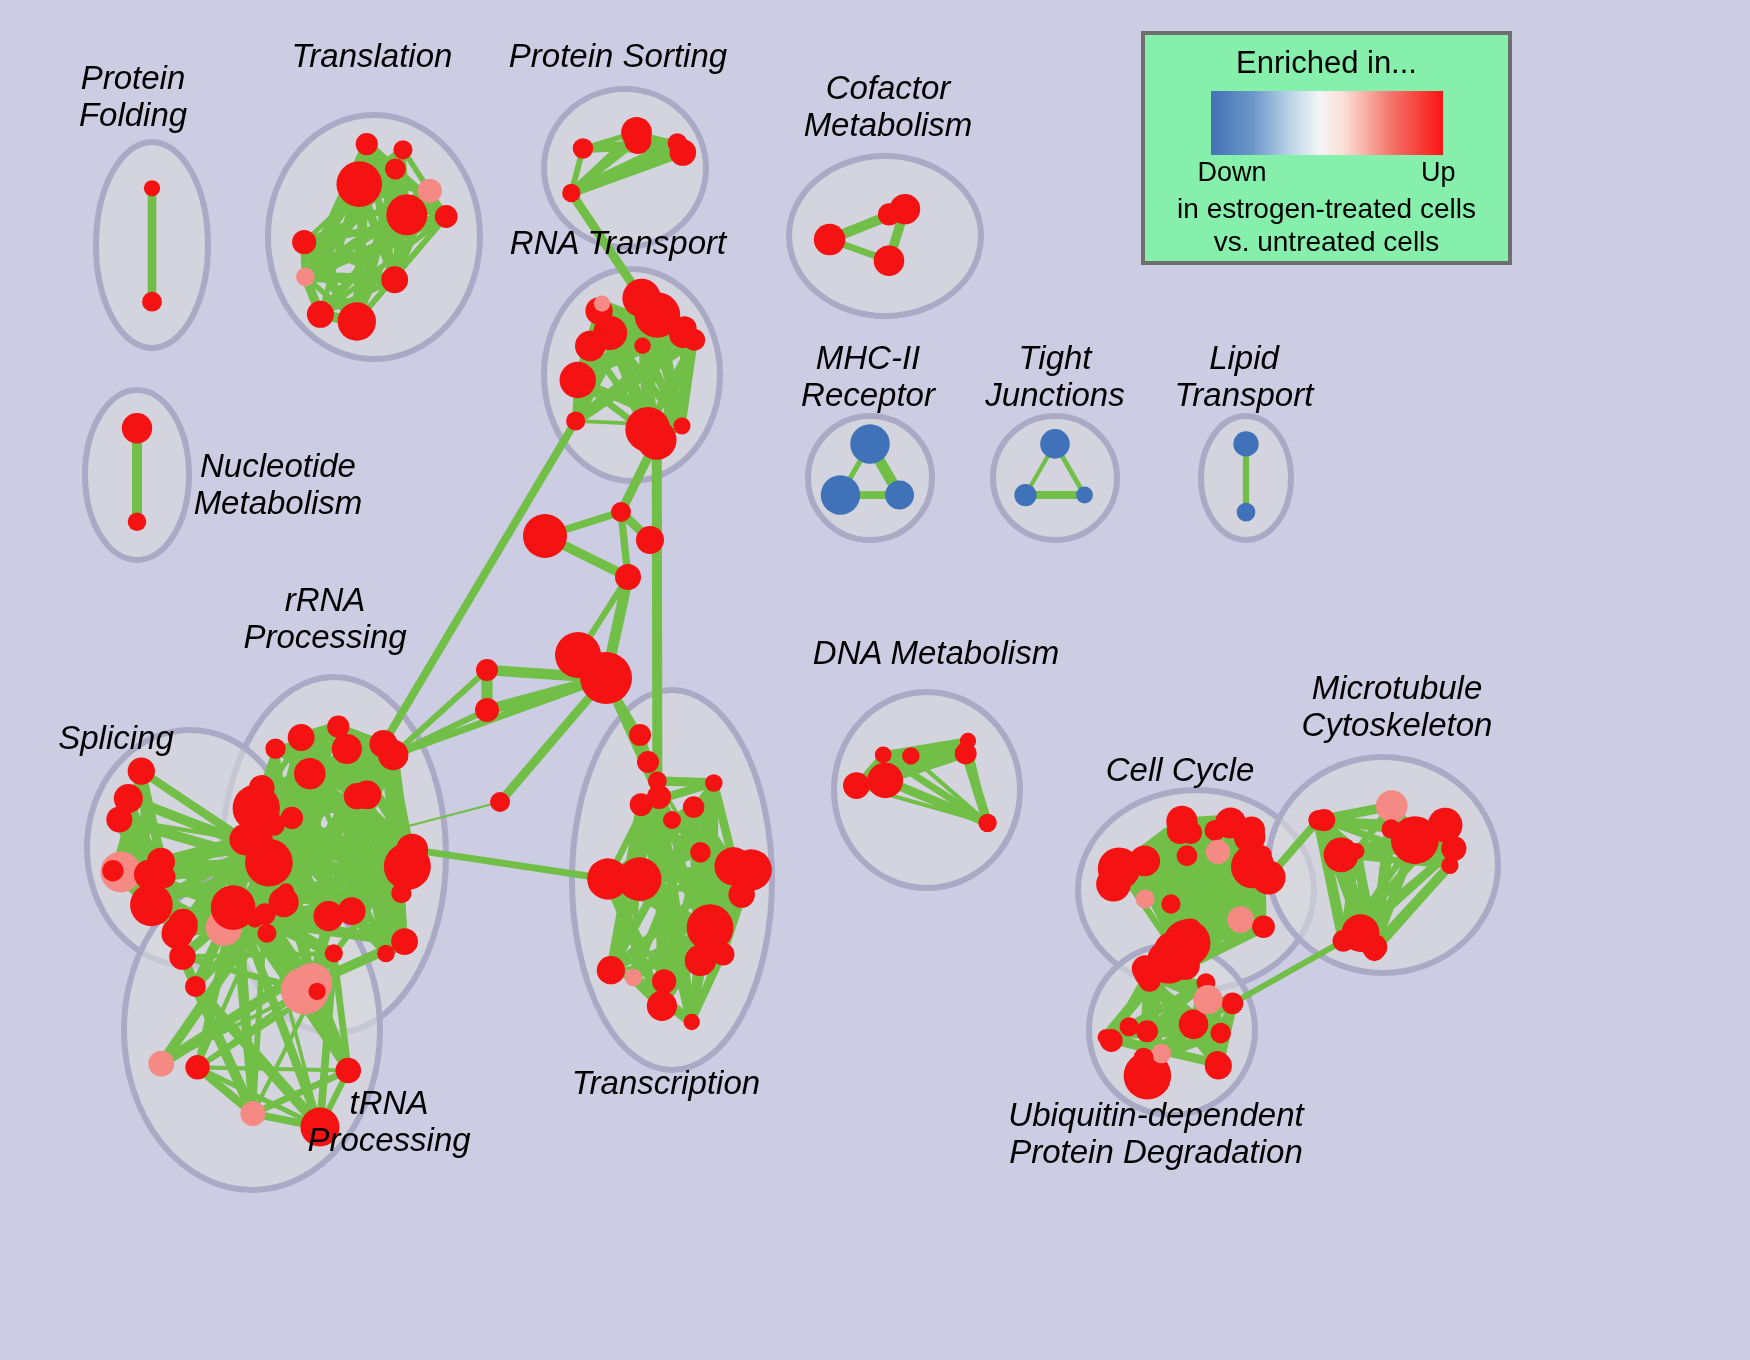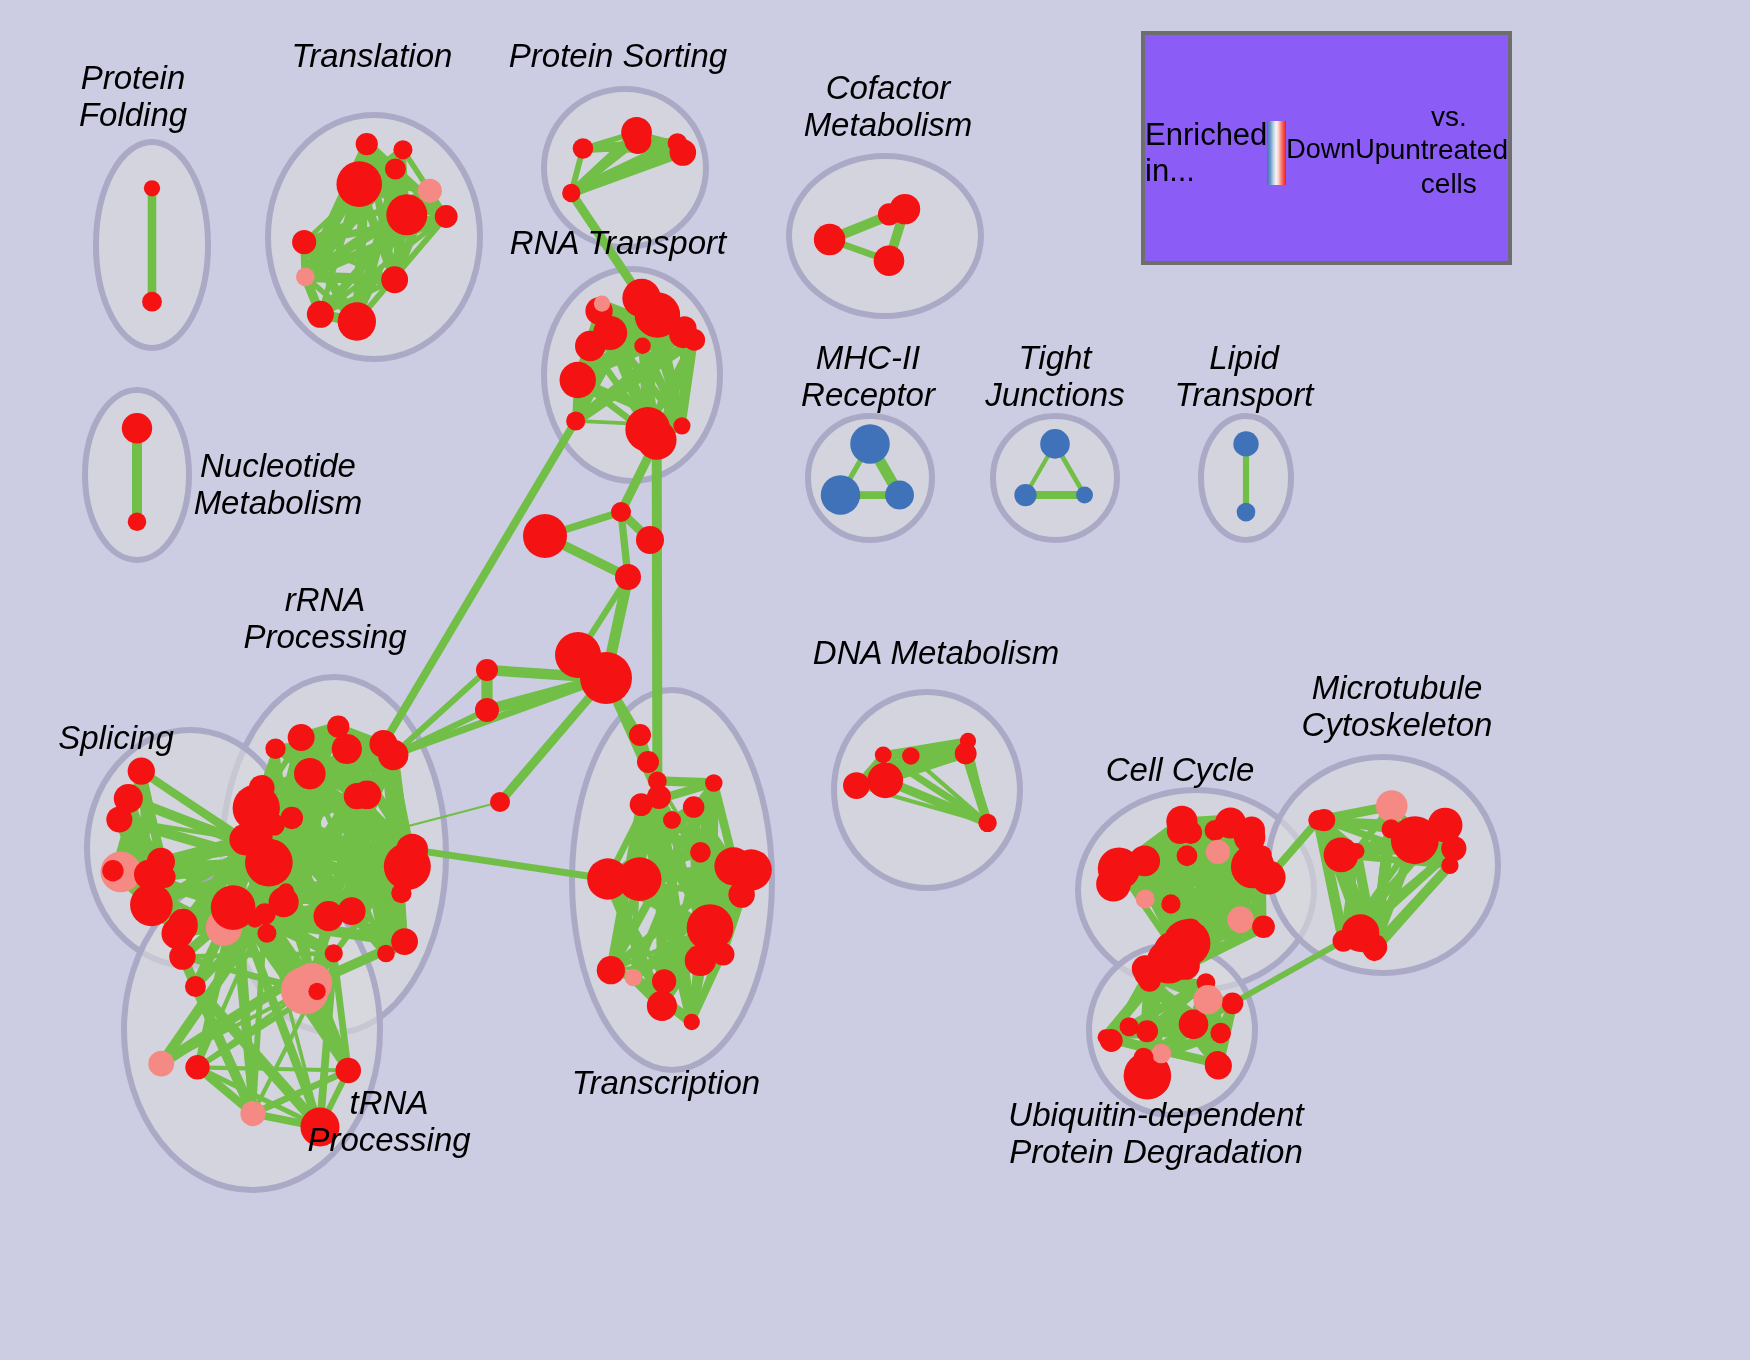--- a/index.html
+++ b/index.html
@@ -15,26 +15,25 @@
   .cluster-label{
     font-family:"Liberation Sans", sans-serif;
     font-size:33px;
     fill:#000;
     text-anchor:middle;
     dominant-baseline:middle;
   }
   .legend-box{
     position:absolute;
     border:4px solid #6e6e6e;
-    background:#8b5cf6;
+    background:#86efac;
     box-sizing:border-box;
     display:flex;
-    flex-direction:row;
+    flex-direction:column;
     align-items:center;
-    justify-content:flex-end;
   }
   .legend-title{font-size:31px;color:#000;margin-top:10px;}
   .legend-bar{
     width:232px;height:64px;margin-top:10px;
     background:linear-gradient(to right,#4272b5 0%,#6c97c9 18%,#bcd3e6 34%,#f3f5f6 47%,#fbdcd4 58%,#f4736a 78%,#fa1414 100%);
   }
   .legend-ends{
     width:258px;display:flex;justify-content:space-between;
     font-size:27px;color:#000;margin-top:2px;
   }
@@ -1177,15 +1176,16 @@
 </div>
 
 <div class="legend-box" style="left:1141px;top:31px;width:371px;height:234px;">
   <div class="legend-title">Enriched in...</div>
   <div class="legend-bar"></div>
   <div class="legend-ends">
     <span>Down</span>
     <span>Up</span>
   </div>
   <div class="legend-sub">
+    <div>in estrogen-treated cells</div>
     <div>vs. untreated cells</div>
   </div>
 </div>
 
 </body></html>

